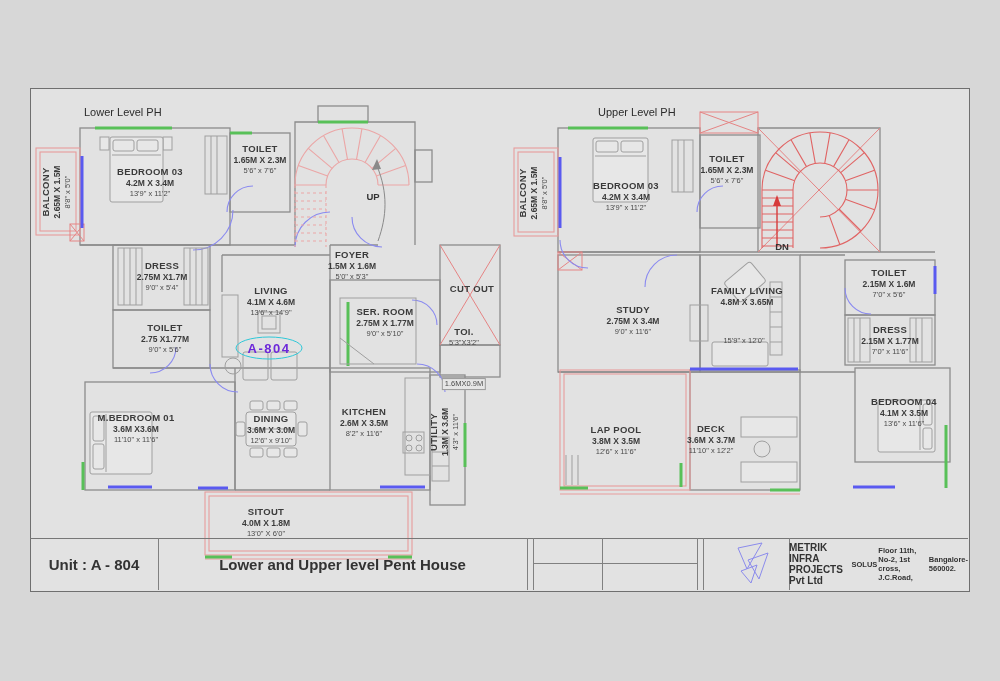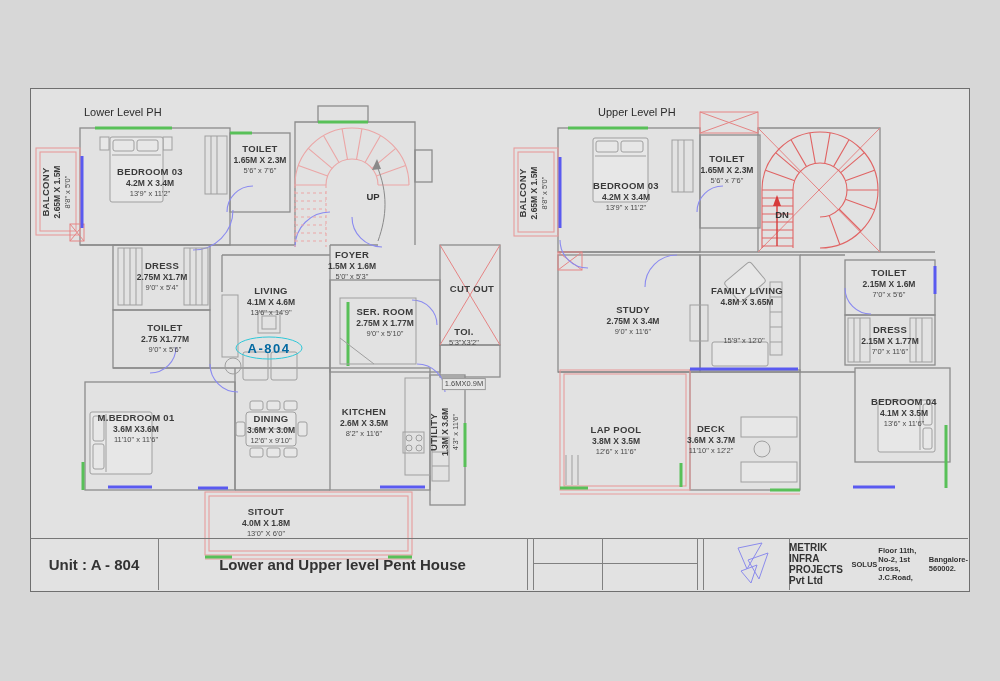--- a/index.html
+++ b/index.html
@@ -8,21 +8,21 @@
   .sheet{position:absolute;left:30px;top:88px;width:938px;height:502px;background:#e2e2e2;border:1.6px solid #6f6f6f;}
   .lines{position:absolute;left:0;top:0;width:1000px;height:681px;}
   .lbl{position:absolute;display:flex;flex-direction:column;align-items:center;text-align:center;color:#3b3b3b;line-height:1.3;white-space:nowrap;transform:translate(-50%,-50%);z-index:5;}
   .lbl.rot{transform:translate(-50%,-50%) rotate(-90deg);}
   .rn{font-size:9.5px;font-weight:600;letter-spacing:.3px;}
   .rm{font-size:8.5px;font-weight:600;}
   .rf{font-size:7.5px;font-weight:400;color:#4a4a4a;}
   .boxed{border:1px solid #9a9a9a;padding:0 2px;background:#e6e6e6;margin-top:30px;}
   .plan-title{position:absolute;font-size:11px;font-weight:500;color:#2b2b2b;z-index:5;}
   .dirlbl{position:absolute;font-size:9.5px;font-weight:700;color:#333;transform:translate(-50%,-50%);z-index:5;}
-  .tag{position:absolute;font-size:13px;font-weight:700;letter-spacing:1.5px;color:#0369a1;transform:translate(-50%,-50%);z-index:6;}
+  .tag{position:absolute;font-size:13px;font-weight:700;letter-spacing:1.5px;color:#6d28d9;transform:translate(-50%,-50%);z-index:6;}
   
   .tb-strip{position:absolute;left:30px;top:538px;width:938px;height:52px;border-top:1.4px solid #777;z-index:4;}
   .tb-v{position:absolute;top:538px;width:0;height:52px;border-left:1px solid #808080;z-index:4;}
   .tb-h{position:absolute;left:533px;top:563px;width:164px;height:1px;background:#808080;z-index:4;}
   .tb-unit{position:absolute;left:30px;top:538px;width:128px;height:52px;display:flex;align-items:center;justify-content:center;font-size:15px;font-weight:700;color:#333;z-index:5;}
   .tb-title{position:absolute;left:158px;top:538px;width:369px;height:52px;display:flex;align-items:center;justify-content:center;font-size:15px;font-weight:700;color:#333;z-index:5;}
   .tb-company{position:absolute;left:789px;top:540px;width:179px;height:48px;display:flex;flex-direction:row;align-items:center;justify-content:center;gap:1px;color:#333;z-index:5;}
   .tb-company .c1{font-size:10px;font-weight:700;}
   .tb-company .c2{font-size:7.5px;font-weight:700;}
   .tb-company .c3{font-size:7.5px;font-weight:700;}
@@ -327,21 +327,21 @@
   <div class="lbl" style="left:616px;top:441px;">
     <span class="rn">LAP POOL</span>
     <span class="rm">3.8M X 3.5M</span>
     <span class="rf">12'6" x 11'6"</span>
   </div>
   <div class="lbl" style="left:711px;top:440px;">
     <span class="rn">DECK</span>
     <span class="rm">3.6M X 3.7M</span>
     <span class="rf">11'10" x 12'2"</span>
   </div>
-  <div class="dirlbl" style="left:771px;top:214px;padding-left:22px;">DN</div>
+  <div class="dirlbl" style="left:771px;top:246px;padding-left:22px;">DN</div>
 
   <div class="tb-strip"></div>
   <div class="tb-v" style="left:158px;"></div>
   <div class="tb-v" style="left:527px;"></div>
   <div class="tb-v" style="left:533px;"></div>
   <div class="tb-v" style="left:602px;"></div>
   <div class="tb-v" style="left:697px;"></div>
   <div class="tb-v" style="left:703px;"></div>
   <div class="tb-v" style="left:789px;"></div>
   <div class="tb-h"></div>

